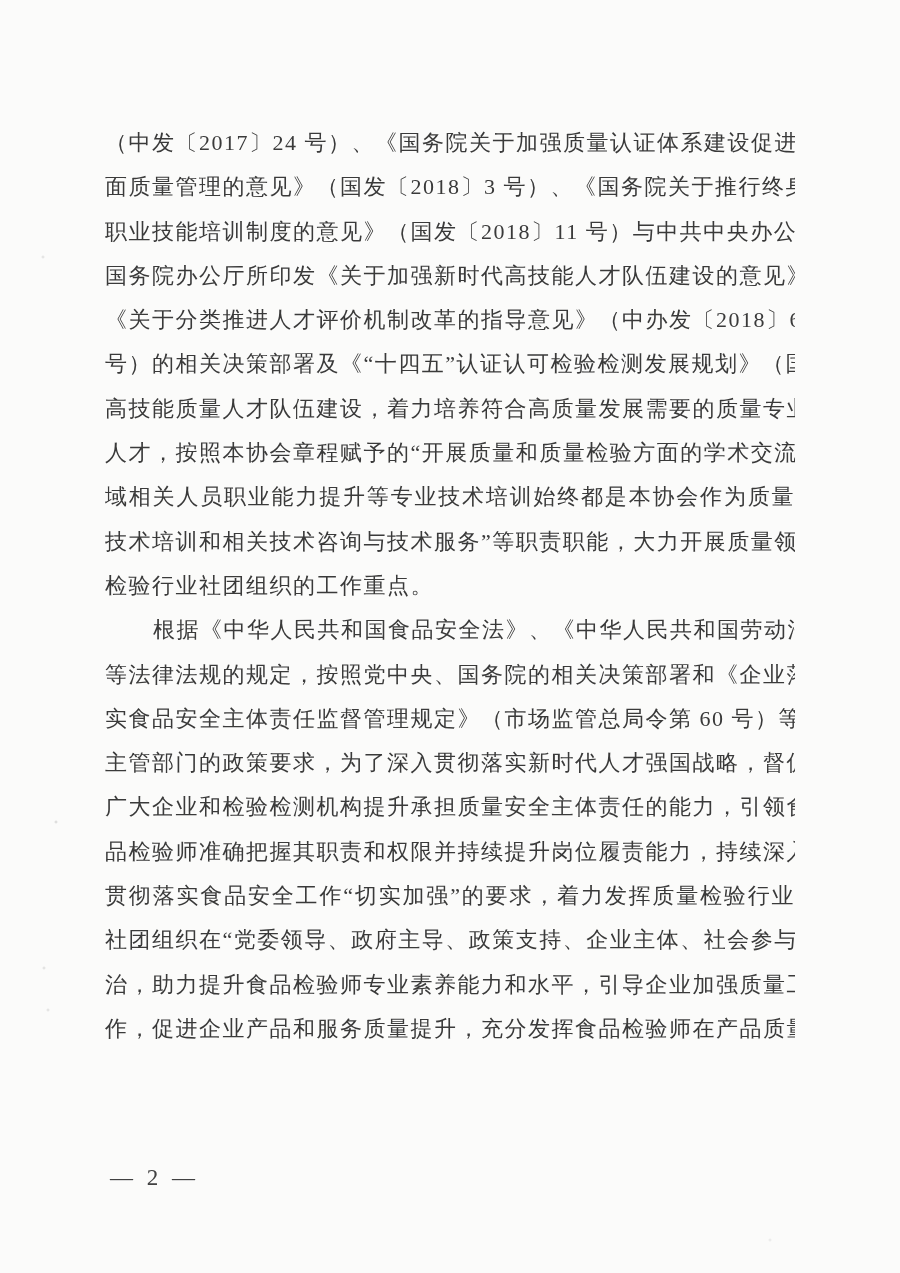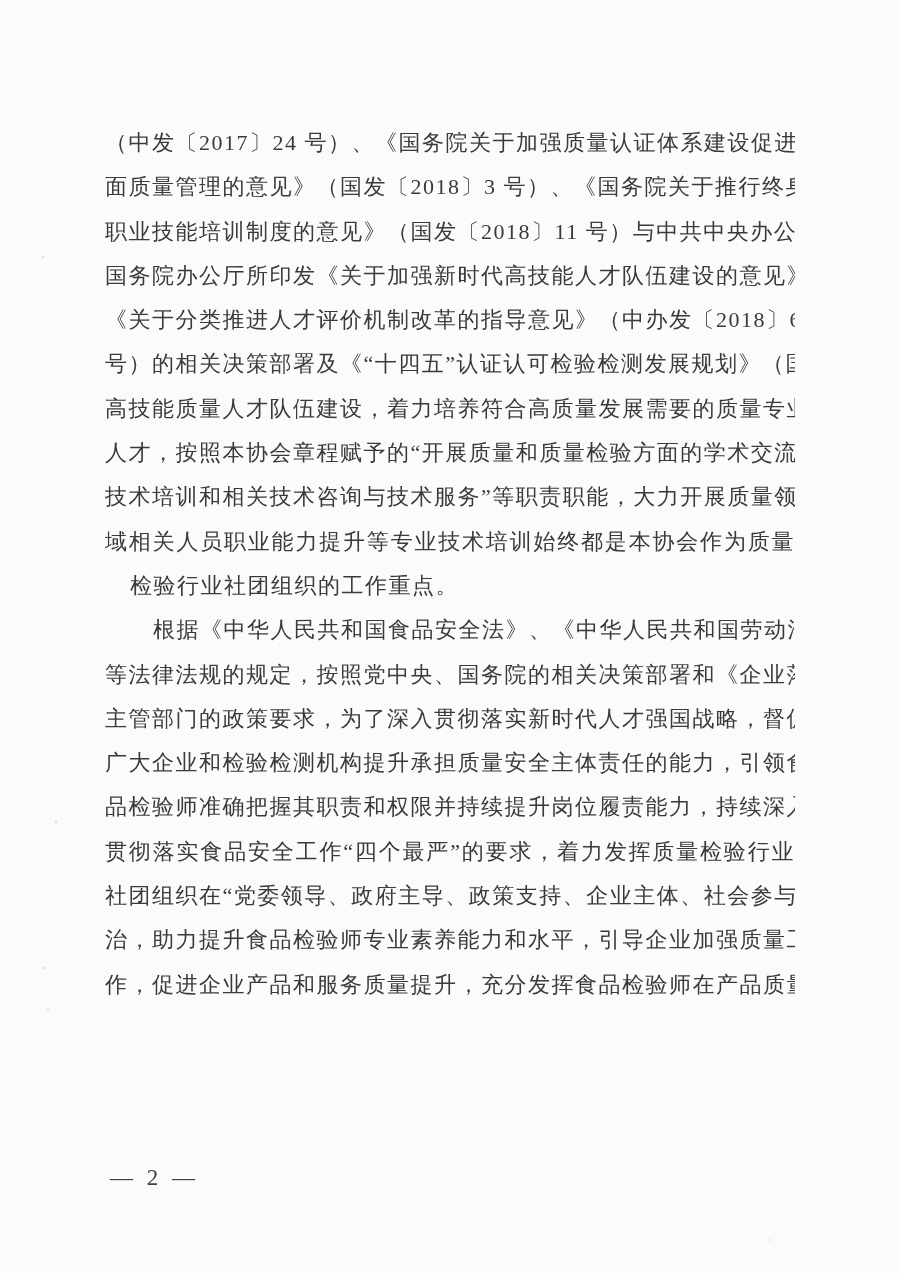--- a/index.html
+++ b/index.html
@@ -36,21 +36,20 @@
     height: 44.3px;
     line-height: 44.3px;
     text-align: justify;
     text-align-last: justify;
     overflow: hidden;
     white-space: nowrap;
   }
   .line.flush-left {
     text-align: left;
     text-align-last: left;
-    margin-left: 25px;
   }
   .line.indent {
     padding-left: 48px;
   }
   .page-number {
     position: absolute;
     left: 110px;
     top: 1164px;
     font-size: 23px;
     line-height: 28px;
@@ -64,27 +63,28 @@
 <div class="page">
   <div class="doc-body" id="doc-body">
       <div class="line">（中发〔2017〕24 号）、《国务院关于加强质量认证体系建设促进全</div>
       <div class="line">面质量管理的意见》（国发〔2018〕3 号）、《国务院关于推行终身</div>
       <div class="line">职业技能培训制度的意见》（国发〔2018〕11 号）与中共中央办公厅、</div>
       <div class="line">国务院办公厅所印发《关于加强新时代高技能人才队伍建设的意见》、</div>
       <div class="line">《关于分类推进人才评价机制改革的指导意见》（中办发〔2018〕6</div>
       <div class="line">号）的相关决策部署及《“十四五”认证认可检验检测发展规划》（国</div>
       <div class="line">高技能质量人才队伍建设，着力培养符合高质量发展需要的质量专业</div>
       <div class="line">人才，按照本协会章程赋予的“开展质量和质量检验方面的学术交流、</div>
+      <div class="line">域相关人员职业能力提升等专业技术培训始终都是本协会作为质量</div>
       <div class="line">技术培训和相关技术咨询与技术服务”等职责职能，大力开展质量领</div>
-      <div class="line">域相关人员职业能力提升等专业技术培训始终都是本协会作为质量</div>
       <div class="line flush-left">检验行业社团组织的工作重点。</div>
       <div class="line indent">根据《中华人民共和国食品安全法》、《中华人民共和国劳动法》</div>
       <div class="line">等法律法规的规定，按照党中央、国务院的相关决策部署和《企业落</div>
+      <div class="line">实食品安全主体责任监督管理规定》（市场监管总局令第 60 号）等</div>
       <div class="line">主管部门的政策要求，为了深入贯彻落实新时代人才强国战略，督促</div>
       <div class="line">广大企业和检验检测机构提升承担质量安全主体责任的能力，引领食</div>
       <div class="line">品检验师准确把握其职责和权限并持续提升岗位履责能力，持续深入</div>
-      <div class="line">贯彻落实食品安全工作“四个最严”的要求，着力发挥质量检验行业</div>
+      <div class="line">贯彻落实食品安全工作“切实加强”的要求，着力发挥质量检验行业</div>
       <div class="line">社团组织在“党委领导、政府主导、政策支持、企业主体、社会参与”</div>
       <div class="line">治，助力提升食品检验师专业素养能力和水平，引导企业加强质量工</div>
       <div class="line">作，促进企业产品和服务质量提升，充分发挥食品检验师在产品质量</div>
     </div>
   <div class="page-number">— 2 —</div>
 </div>
 
 </body></html>

